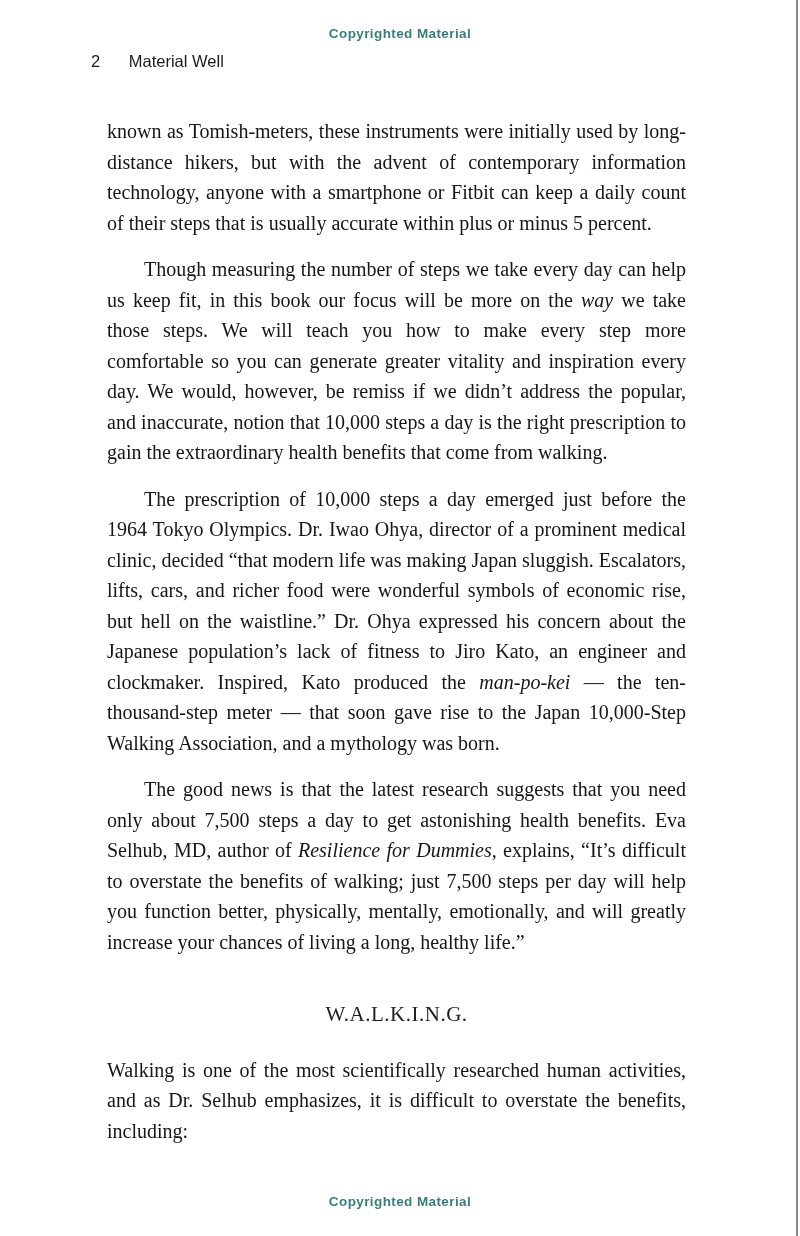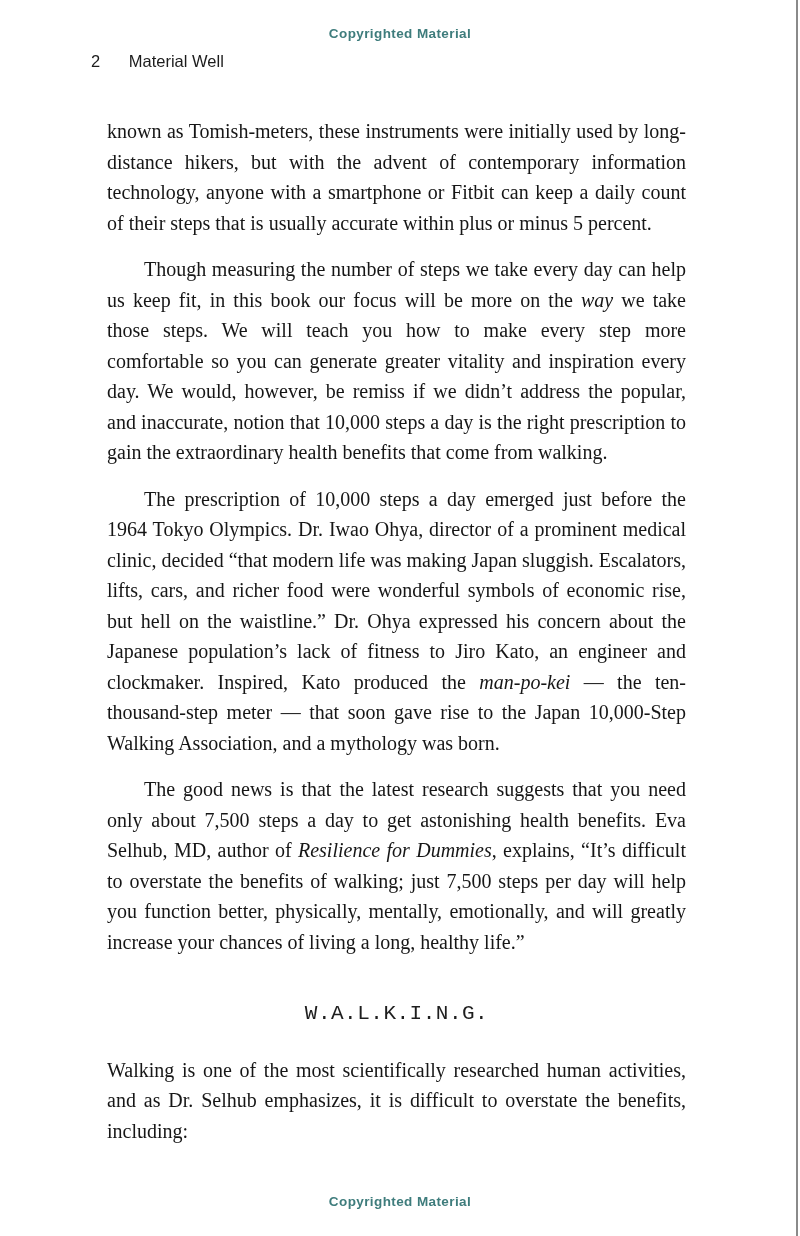--- a/index.html
+++ b/index.html
@@ -62,21 +62,21 @@
   }
   .page-body p {
     margin: 16px;
   }
   .page-body p.indent {
     text-indent: 37px;
   }
   .page-body em {
   }
   .section-heading {
-    font-family: Liberation Mono, monospace;
+    font-family: Liberation Serif, serif;
     font-size: 21px;
     font-weight: normal;
     color: #1e1e1e;
     text-align: center;
     letter-spacing: 0.5px;
     text-indent: 0;
     margin: 42px 0 25px 0;
   }
 </style>
 </head>

